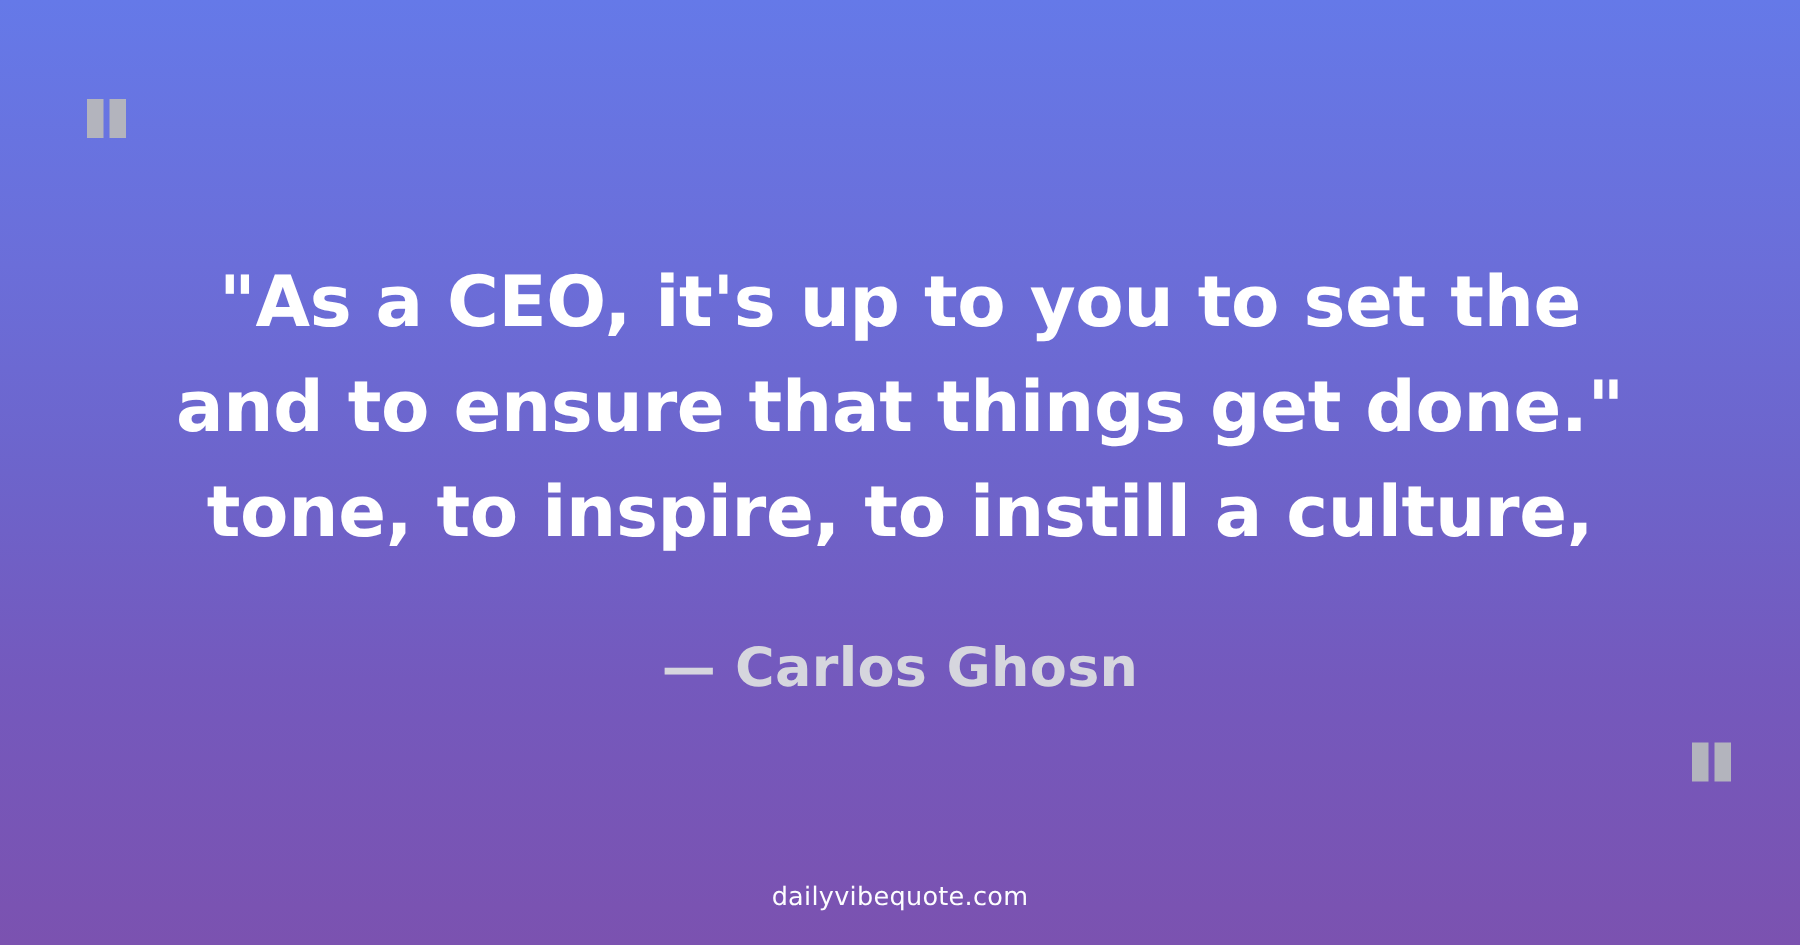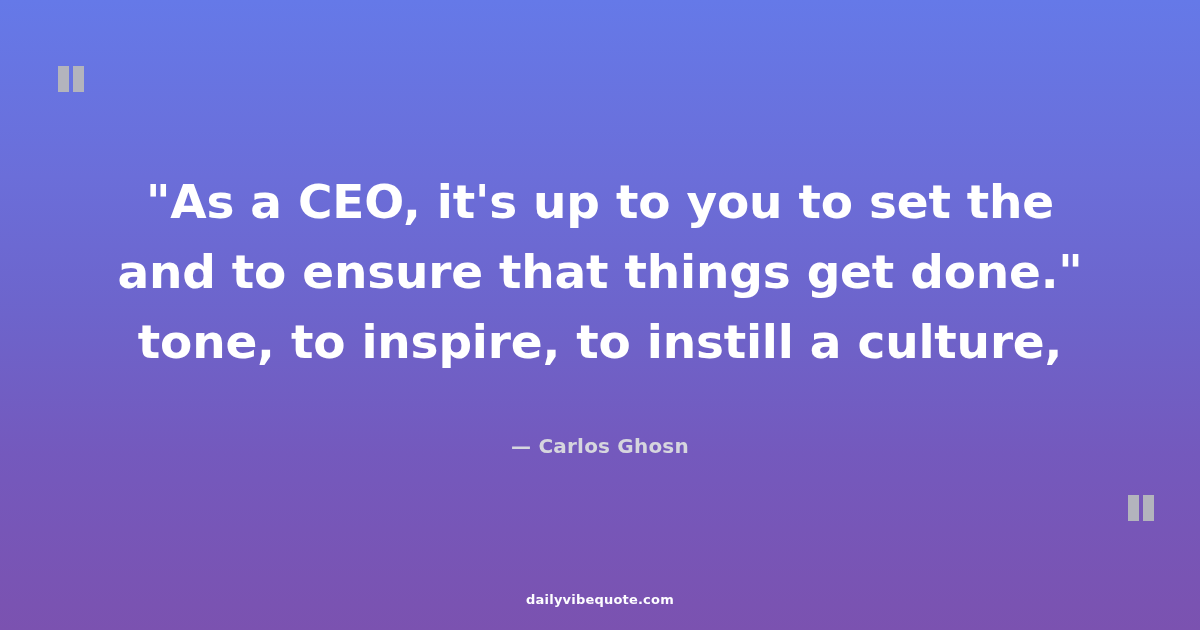--- a/index.html
+++ b/index.html
@@ -77,39 +77,39 @@
     display: block;
     white-space: nowrap;
   }
 
   .attribution {
     margin: 0;
     padding: 0;
     margin-top: 52px;
     text-align: center;
     color: #d6d6de;
-    font-size: 20px;
+    font-size: 36px;
     font-weight: bold;
     letter-spacing: 0.2px;
     line-height: 34px;
   }
 
   
   .footer {
     position: absolute;
     left: 0;
     right: 0;
     bottom: 22px;
     text-align: center;
   }
   .footer-site {
     display: inline-block;
     color: #fdfdff;
-    font-size: 13px;
-    font-weight: bold;
+    font-size: 17px;
+    font-weight: normal;
     letter-spacing: 0.2px;
   }
 </style>
 </head>
 <body>
 
 <div class="card">
 
   <div class="quote-mark quote-mark--top-left">
     <span class="bar"></span>

